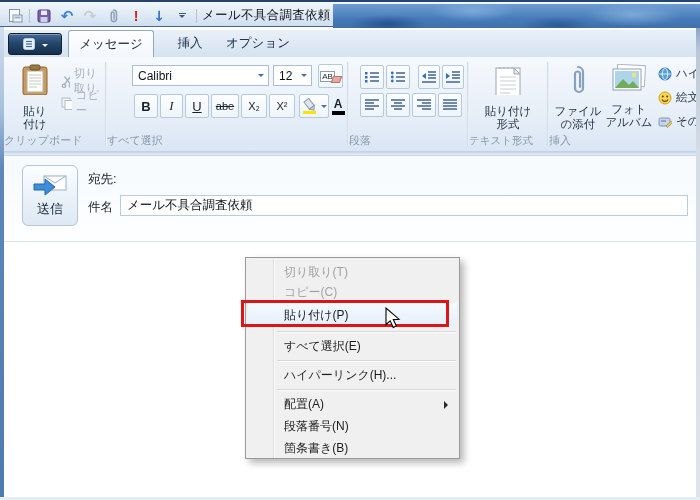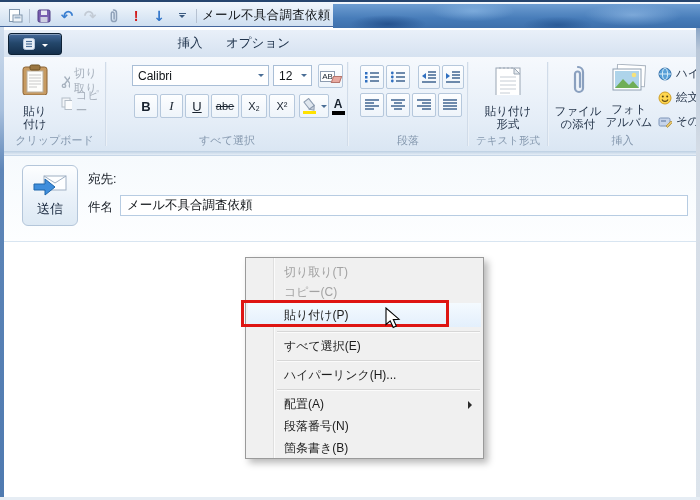--- a/index.html
+++ b/index.html
@@ -52,21 +52,21 @@
   .tab.active { background:linear-gradient(#fefeff,#f3f7fc); border:1px solid #93aac6; border-bottom:none;
     border-radius:3px 3px 0 0; color:#15212f; }
 
   
   .ribbon { left:4px; top:57px; width:692px; height:94px;
     background:linear-gradient(#f6f9fd,#e4edf7 70%,#dae6f3); z-index:2;}
   .ribbon-edge { left:0; top:151px; width:700px; height:4px;
     background:linear-gradient(#bccfe2,#e6eef7); z-index:2;}
   .gsep { position:absolute; top:5px; width:2px; height:84px;
     background:linear-gradient(to right,#c3d1e2,#f8fbfe); }
-  .glabel { position:absolute; bottom:3px; width:100%; text-align:center;
+  .glabel { position:absolute; bottom:3px; width:100%; text-align:left;
     font-size:11px; color:#8699af; }
   .group { position:absolute; top:0; height:94px; }
 
   .bigbtn { position:absolute; display:flex; flex-direction:column; align-items:center;
     padding-top:3px; gap:10px; border-radius:3px; }
   .bigbtn .lbl { font-size:11.5px; line-height:13px; color:#1f2f45; text-align:center; }
   .smallitem { position:absolute; display:flex; align-items:center; gap:4px; font-size:11.5px; }
   .disabled-txt { color:#a7b0bc; }
 
   .combo { position:absolute; height:21px; background:#fff; border:1px solid #a9bed6;
@@ -99,21 +99,21 @@
     display:flex; flex-direction:column; align-items:center; justify-content:center; gap:2px; z-index:3;}
   .send-btn .lbl { font-size:13px; color:#16263c; }
   .fld-label { position:absolute; font-size:12.5px; color:#20262e; z-index:3;}
   .fld { position:absolute; left:120px; width:568px; height:21px; border:1px solid #b7cce2;
     background:#fff; font-size:12.5px; color:#101418; padding:0 6px;
     font-family:"Liberation Sans","DejaVu Sans",sans-serif; z-index:3;}
 
   .body-area { left:4px; top:242px; width:692px; height:255px; background:#fff; z-index:1;}
 
   
-  .cmenu { left:245px; top:257px; width:239px; height:202px; background:#f0f0f0;
+  .cmenu { left:245px; top:257px; width:215px; height:202px; background:#f0f0f0;
     border:1px solid #9a9a9a; box-shadow:4px 4px 7px rgba(0,0,0,.28); z-index:5;}
   .cmenu .gutter { position:absolute; left:0; top:0; bottom:0; width:28px;
     border-right:1px solid #dfdfdf; box-shadow:1px 0 0 #fbfbfb; }
   .mi { position:absolute; left:2px; right:2px; height:20px; line-height:20px;
     padding-left:36px; font-size:12px; color:#1c1c1c; }
   .mi.dis { color:#a3a3a3; }
   .mi.hl { height:24px; line-height:24px; background:linear-gradient(#f4faff,#e3effc); }
   .msep { position:absolute; left:31px; right:3px; height:1px; background:#d7d7d7; box-shadow:0 1px 0 #fbfbfb; }
   .sub-arr { position:absolute; right:9px; top:6.5px; width:0; height:0;
     border:4px solid transparent; border-left-color:#2b2b2b; border-right:none; }
@@ -171,20 +171,23 @@
     <svg width="14" height="12">
         <rect x="0.5" y="0.5" width="11" height="11" rx="2" fill="#e9f0f8" stroke="#b9cade"></rect>
         <g stroke="#4a6e96" stroke-width="1.2">
           <line x1="3" y1="3.5" x2="9" y2="3.5"></line>
           <line x1="3" y1="6" x2="9" y2="6"></line>
           <line x1="3" y1="8.5" x2="9" y2="8.5"></line>
         </g>
       </svg>
     <span class="menu-caret"></span>
   </div>
+  <div class="abs tab active" style="left:68px;width:86px;">
+      <span>メッセージ</span>
+    </div>
   <div class="abs tab" style="left:162px;width:56px;">
       <span>挿入</span>
     </div>
   <div class="abs tab" style="left:222px;width:72px;">
       <span>オプション</span>
     </div>
 
   <div class="abs ribbon">
 
     <div class="group" style="left:0;width:101px;">

